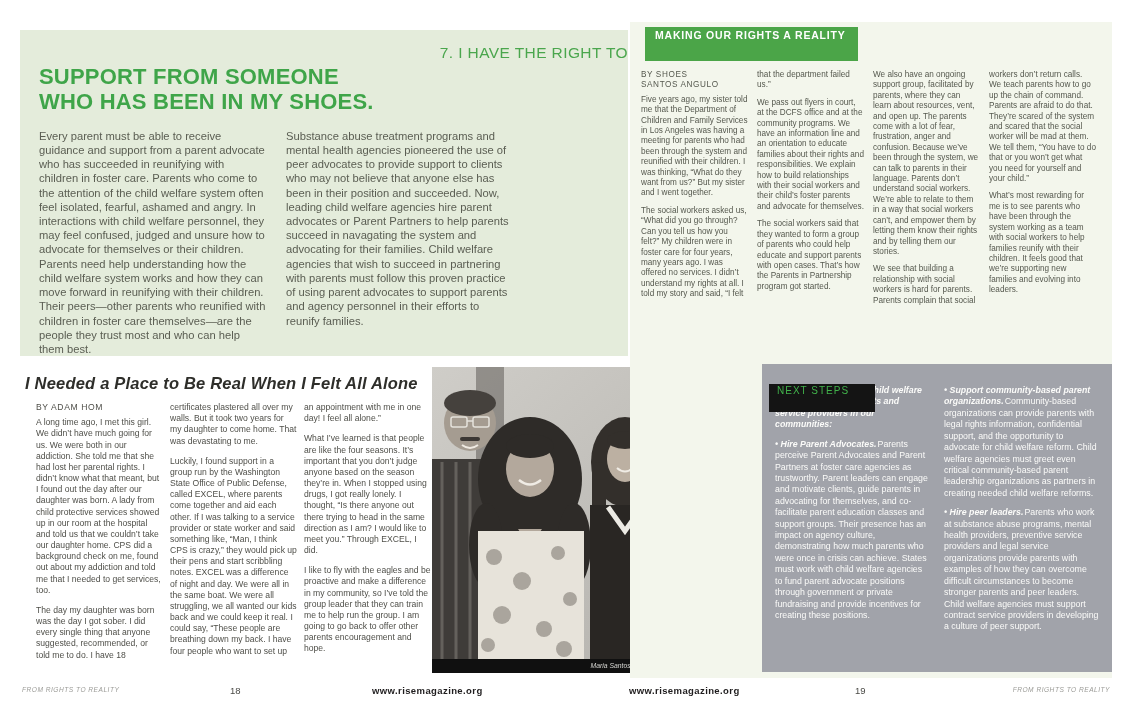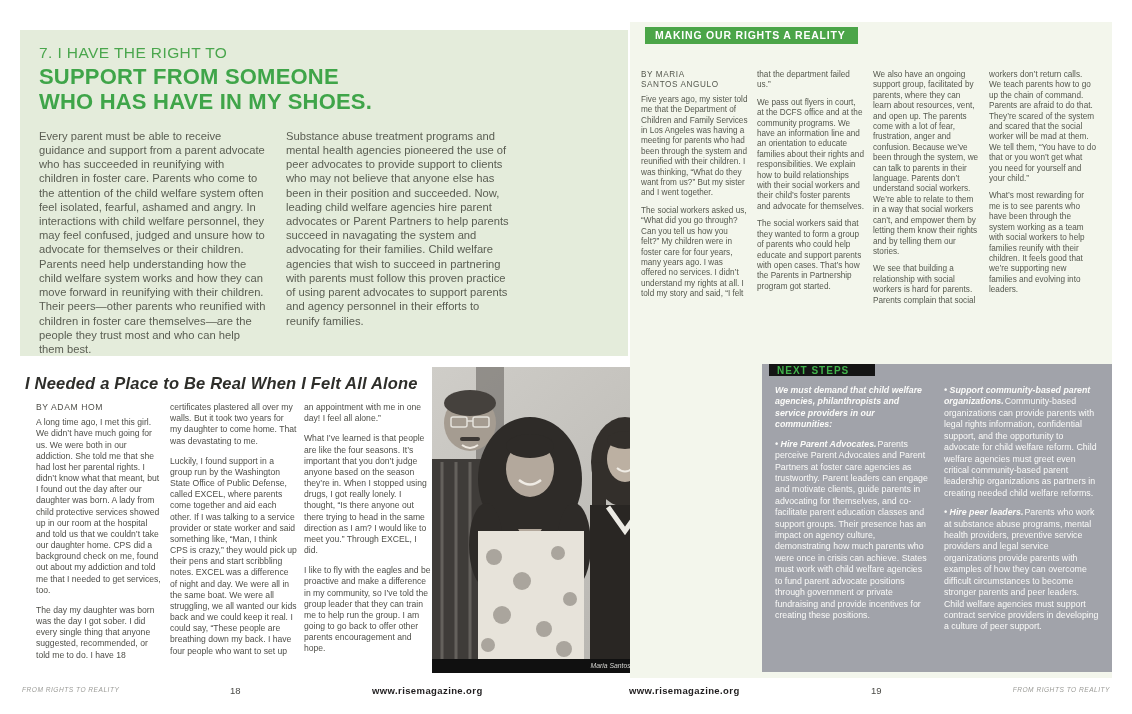--- a/index.html
+++ b/index.html
@@ -6,21 +6,21 @@
   .spread {
     position:relative; width:1132px; height:714px; background:#ffffff;
     font-family:"Liberation Sans", sans-serif; overflow:hidden; margin:0 auto;
   }
 
   
   .rights-box {
     position:absolute; left:20px; top:30px; width:608px; height:326px;
     background:#e4ecdb; box-sizing:border-box; padding:14px 0 0 19px; overflow:hidden;
   }
-  .rights-kicker { font-size:15.5px; color:#4aa64d; letter-spacing:.4px; }
+  .rights-kicker { font-size:15.5px; color:#4aa64d; letter-spacing:.4px;text-align:right; }
   .rights-title  { font-size:22px; font-weight:700; color:#3fa549; line-height:1.13; letter-spacing:.2px; margin-top:3px; }
   .rights-cols { display:flex; gap:20px; margin-top:14px; }
   .rights-col  { width:227px; font-size:11.2px; line-height:1.27; color:#5a5d52; }
 
   
   .adam { position:absolute; left:25px; top:374px; width:406px; }
   .adam-title { font-style:italic; font-weight:600; font-size:16.5px; color:#2e2e2a; letter-spacing:.2px; white-space:nowrap; }
   .adam-flow { column-count:3; column-gap:7px; margin-top:9px; height:276px; overflow:hidden;margin-left:11px; }
   .adam-flow p { margin:0 0 9px; font-size:8.6px; line-height:1.3; color:#4f4f49; }
   .byline { font-size:8.4px; letter-spacing:.6px; color:#3f3f3a; font-weight:400; }
@@ -31,65 +31,65 @@
   .photo svg { display:block; }
   .photo-caption {
     height:14px; background:#101010; color:#d6d6d2; font-size:6.8px; font-style:italic;
     text-align:right; padding:0 8px; line-height:14px; box-sizing:border-box;
   }
 
   
   .right-bg { position:absolute; left:630px; top:22px; width:482px; height:656px; background:#f3f6ec; }
   .section-banner {
     position:absolute; left:645px; top:27px; background:#4ba548; color:#ffffff;
-    font-size:10.5px; font-weight:700; letter-spacing:.8px; padding:2px 12px 3px 10px;
+    font-size:10.5px; font-weight:700; letter-spacing:.8px; padding:2px 12px 20px 10px;
   }
   .rp-title { position:absolute; left:639px; top:46px; font-size:16.5px; color:#30312b; white-space:nowrap; }
   .rp-flow {
     position:absolute; left:641px; top:70px; width:455px; height:294px;
     column-count:4; column-gap:9px; overflow:hidden;
   }
   .rp-flow p { margin:0 0 7px; font-size:8.2px; line-height:1.27; color:#55584e; }
   .rp-flow .byline { max-width:82px; margin:0 0 4px; }
 
   
   .next-steps-box {
     position:absolute; left:762px; top:364px; width:350px; height:308px;
     background:#a1a3aa; box-sizing:border-box; padding:21px 12px 23px 13px; overflow:hidden;
   }
   .ns-banner {
-    position:absolute; left:769px; top:364px; background:#141414; color:#41b24b;
-    font-weight:700; font-size:10px; letter-spacing:1px; padding:1px 26px 0 8px;
+    position:absolute; left:769px; top:384px; background:#141414; color:#41b24b;
+    font-weight:400; font-size:10px; letter-spacing:1px; padding:1px 26px 16px 8px;
   }
   .ns-cols { column-count:2; column-gap:13px; height:100%; overflow:hidden; }
   .ns-cols p { margin:0 0 8px; font-size:8.8px; line-height:1.3; color:#fbfbf9; }
   .ns-intro { font-weight:700; font-style:italic; }
   .ns-lead  { font-weight:700; font-style:italic; margin-right:1px; }
 
   
   .folio { position:absolute; top:686px; font-size:6.6px; font-style:italic; letter-spacing:.5px; color:#9b9b97; }
   .folio-left  { left:22px; }
   .folio-right { right:22px; }
   .pagenum { position:absolute; top:685px; font-size:9.5px; color:#4a4a46; }
   .pagenum-18 { left:230px; }
-  .pagenum-19 { left:855px;margin-left:16px; }
+  .pagenum-19 { left:855px; }
   .site-url { position:absolute; top:685px; font-size:9.5px; font-weight:700; letter-spacing:.4px; color:#1f1d1e; }
   .site-url-left  { left:372px; }
   .site-url-right { left:629px; }
 </style>
 </head>
 <body>
 
 <div class="spread">
 
   <div class="rights-box">
     <div class="rights-kicker">7. I HAVE THE RIGHT TO</div>
     <div class="rights-title">
       <div>SUPPORT FROM SOMEONE</div>
-      <div>WHO HAS HAVE IN MY SHOES.</div>
+      <div>WHO HAS BEEN IN MY SHOES.</div>
     </div>
     <div class="rights-cols">
       <div class="rights-col">Every parent must be able to receive guidance and support from a parent advocate who has succeeded in reunifying with children in foster care. Parents who come to the attention of the child welfare system often feel isolated, fearful, ashamed and angry. In interactions with child welfare personnel, they may feel confused, judged and unsure how to advocate for themselves or their children. Parents need help understanding how the child welfare system works and how they can move forward in reunifying with their children. Their peers—other parents who reunified with children in foster care themselves—are the people they trust most and who can help them best.</div>
       <div class="rights-col">Substance abuse treatment programs and mental health agencies pioneered the use of peer advocates to provide support to clients who may not believe that anyone else has been in their position and succeeded. Now, leading child welfare agencies hire parent advocates or Parent Partners to help parents succeed in navagating the system and advocating for their families. Child welfare agencies that wish to succeed in partnering with parents must follow this proven practice of using parent advocates to support parents and agency personnel in their efforts to reunify families.</div>
     </div>
   </div>
 
   <div class="adam">
     <div class="adam-title">I Needed a Place to Be Real When I Felt All Alone</div>
     <div class="adam-flow">
@@ -168,21 +168,21 @@
       <path d="M272,152 l12,16 l12,-16 z" fill="#b2a595"></path>
       <rect x="252" y="228" width="26" height="64" rx="11" fill="#b2a595"></rect>
     </svg>
     <div class="photo-caption">Maria Santos Angulo, left, with her son and daughters</div>
   </div>
 
   <div class="right-bg"></div>
   <div class="section-banner">MAKING OUR RIGHTS A REALITY</div>
 
   <div class="rp-flow">
-    <p class="byline">BY MARIA SANTOS ANGULO</p>
+    <p class="byline">BY SHOES SANTOS ANGULO</p>
     <p>Five years ago, my sister told me that the Department of Children and Family Services in Los Angeles was having a meeting for parents who had been through the system and reunified with their children. I was thinking, “What do they want from us?” But my sister and I went together.</p>
     <p>The social workers asked us, “What did you go through? Can you tell us how you felt?” My children were in foster care for four years, many years ago. I was offered no services. I didn’t understand my rights at all. I told my story and said, “I felt that the department failed us.”</p>
     <p>We pass out flyers in court, at the DCFS office and at the community programs. We have an information line and an orientation to educate families about their rights and responsibilities. We explain how to build relationships with their social workers and their child’s foster parents and advocate for themselves.</p>
     <p>The social workers said that they wanted to form a group of parents who could help educate and support parents with open cases. That’s how the Parents in Partnership program got started.</p>
     <p>We also have an ongoing support group, facilitated by parents, where they can learn about resources, vent, and open up. The parents come with a lot of fear, frustration, anger and confusion. Because we’ve been through the system, we can talk to parents in their language. Parents don’t understand social workers. We’re able to relate to them in a way that social workers can’t, and empower them by letting them know their rights and by telling them our stories.</p>
     <p>We see that building a relationship with social workers is hard for parents. Parents complain that social workers don’t return calls. We teach parents how to go up the chain of command. Parents are afraid to do that. They’re scared of the system and scared that the social worker will be mad at them. We tell them, “You have to do that or you won’t get what you need for yourself and your child.”</p>
     <p>What’s most rewarding for me is to see parents who have been through the system working as a team with social workers to help families reunify with their children. It feels good that we’re supporting new families and evolving into leaders.</p>
   </div>
 
   <div class="next-steps-box">

